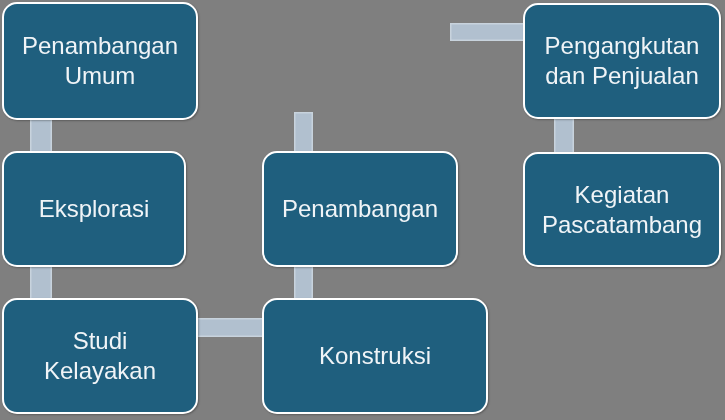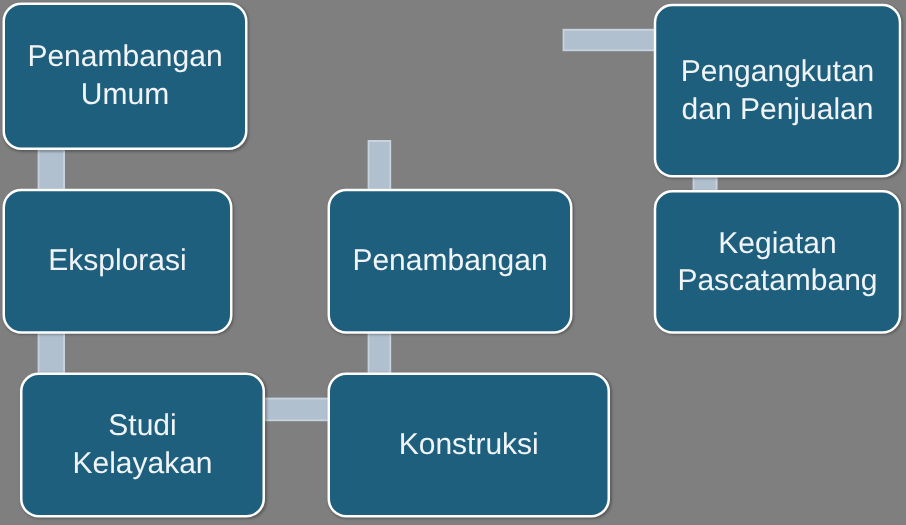--- a/index.html
+++ b/index.html
@@ -35,25 +35,25 @@
   }
   .connector {
     position: absolute;
     z-index: 1;
     background: var(--connector-fill, #B1C0CF);
     box-shadow: inset 0 0 0 1.5px rgba(255,255,255,0.30);
   }
   
   .b1 { left: 2px;   top: 2px;   width: 196px; height: 118px; }
   .b2 { left: 2px;   top: 151px; width: 184px; height: 116px; }
-  .b3 { left: 16px;   top: 298px; width: 196px; height: 116px; }
+  .b3 { left: 2px;   top: 298px; width: 196px; height: 116px; }
   .b4 { left: 262px; top: 2px;   width: 196px; height: 119px; }
   .b5 { left: 262px; top: 151px; width: 196px; height: 116px; }
   .b6 { left: 262px; top: 298px; width: 226px; height: 116px; }
-  .b7 { left: 523px; top: 3px;   width: 198px; height: 139px; }
+  .b7 { left: 523px; top: 3px;   width: 198px; height: 116px; }
   .b8 { left: 523px; top: 152px; width: 198px; height: 115px; }
   
   .c1 { left: 30px;  top: 110px; width: 22px; height: 50px; }
   .c2 { left: 30px;  top: 258px; width: 22px; height: 50px; }
   .c3 { left: 294px; top: 112px; width: 19px; height: 48px; }
   .c4 { left: 294px; top: 258px; width: 19px; height: 50px; }
   .c5 { left: 554px; top: 110px; width: 20px; height: 52px; }
   .c6 { left: 450px; top: 23px;  width: 82px; height: 18px; }
   .c7 { left: 190px; top: 318px; width: 82px; height: 19px; }
 </style>

